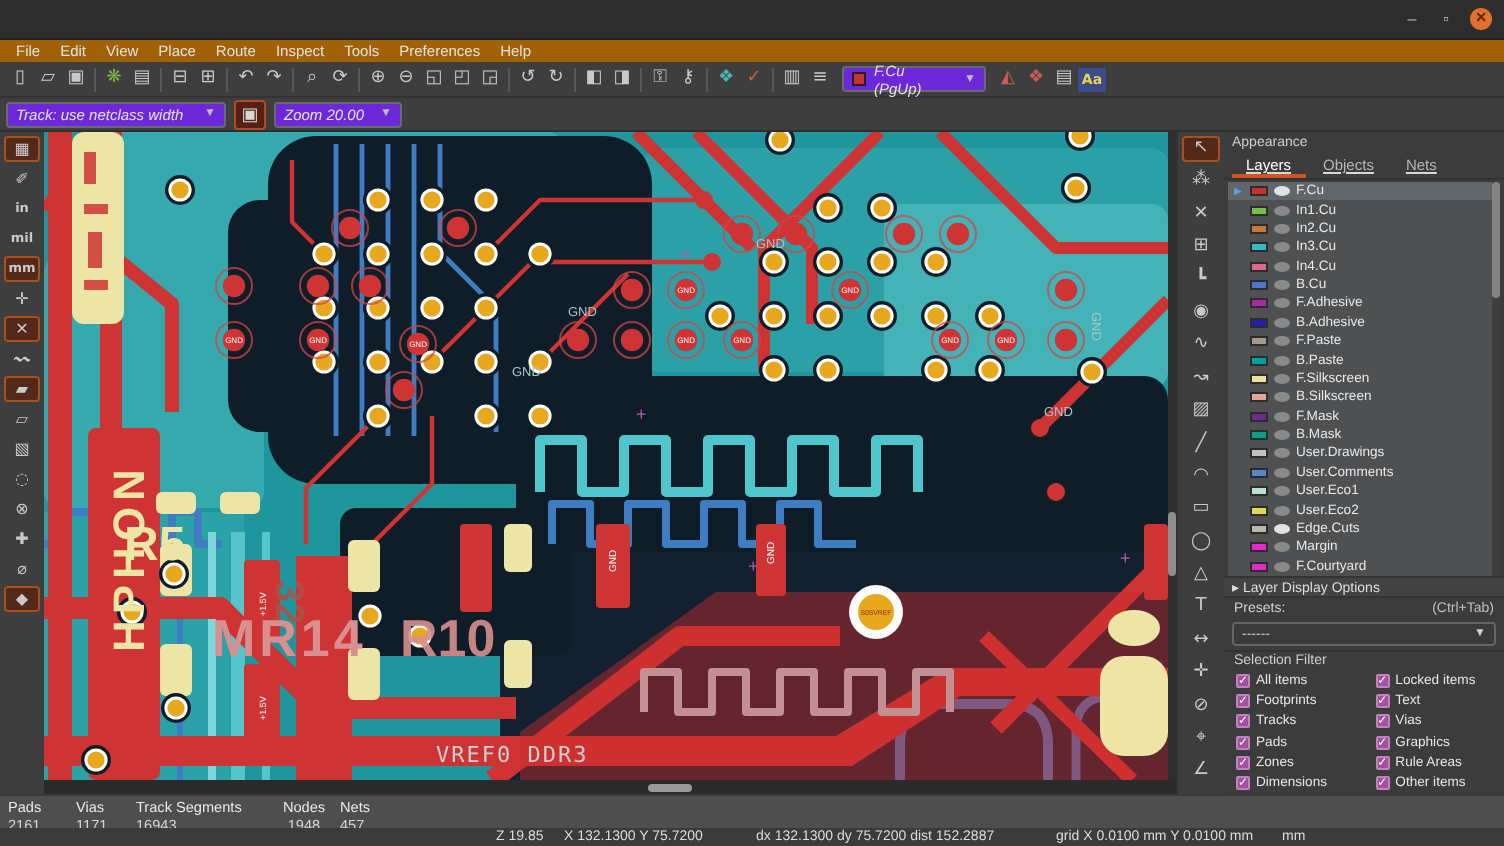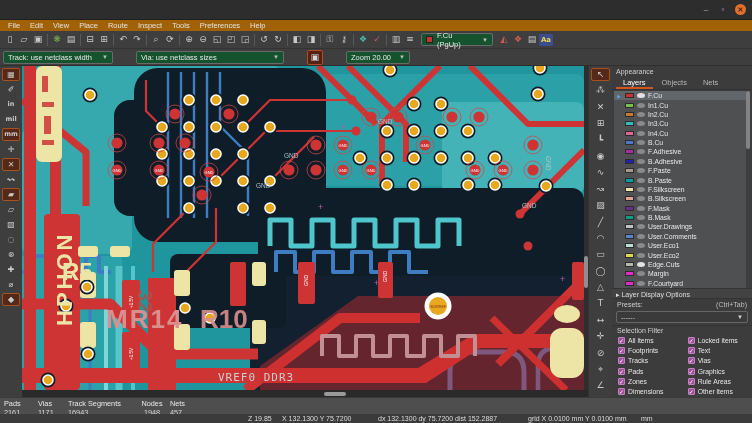--- a/index.html
+++ b/index.html
@@ -16,24 +16,24 @@
   
   .menubar { height:11px; background:#a16207; display:flex; align-items:center; padding-left:3px; }
   .menuitem { font-size:7.5px; color:#e2e2e2; padding:0 5px; }
 
   
   .toolbar1 { height:18px; background:#3e3e3e; display:flex; align-items:center; padding-left:3px; border-bottom:1px solid #333; }
   .tbtn { width:14px; height:15px; line-height:15px; text-align:center; font-size:9px; color:#c9c9c9; font-family:"DejaVu Sans",sans-serif; }
   .sep { width:1px; height:12px; background:#585858; margin:0 2px; }
   .ic-green { color:#7cb34a; } .ic-red { color:#cf5b52; } .ic-teal { color:#4db6ac; }
   .ic-aa { background:#3c4c8c; color:#e8d44d; font-size:7px; font-weight:bold; height:12px; line-height:12px; margin-top:1px; border-radius:1px; }
-  .dd { height:13px; background:#14532d; border:1px solid #6a6a6a; border-radius:2px; display:flex; align-items:center; font-size:7.5px; color:#e6e6e6; padding:0 4px; gap:4px; }
+  .dd { height:13px; background:#6d28d9; border:1px solid #6a6a6a; border-radius:2px; display:flex; align-items:center; font-size:7.5px; color:#e6e6e6; padding:0 4px; gap:4px;font-style:italic; }
   .dd .arrow { margin-left:auto; font-size:6px; color:#bdbdbd; }
   .swatch-fcu { width:7px; height:7px; background:#c83232; border:1px solid #222; }
-  .toolbar2 { height:17px; background:#3e3e3e; display:flex; align-items:center; padding-left:3px; gap:23px; border-bottom:1px solid #2e2e2e; }
+  .toolbar2 { height:17px; background:#3e3e3e; display:flex; align-items:center; padding-left:3px; gap:4px; border-bottom:1px solid #2e2e2e; }
   .toggle-active { width:16px; height:15px; background:#542114; border:1px solid #b24a28; border-radius:2px; color:#d8d8d8; font-size:9px; line-height:13px; text-align:center; }
 
   
   .main { height:331px; display:flex; }
   .ltool { width:22px; background:#3e3e3e; display:flex; flex-direction:column; align-items:center; padding-top:2px; }
   .vbtn { width:18px; height:13px; line-height:13px; margin-bottom:2px; text-align:center; font-size:8px; color:#c9c9c9; border-radius:2px; font-family:"DejaVu Sans",sans-serif; }
   .vbtn.small-label { font-size:6.5px; font-weight:bold; }
   .vbtn.active { background:#54291a; border:1px solid #a8511f; line-height:11px; }
   .canvas-wrap { width:566px; position:relative; background:#1f969e; }
   .canvas-wrap svg { position:absolute; left:0; top:0; }
@@ -41,21 +41,21 @@
   .vscroll .thumb { position:absolute; top:190px; left:0; width:4px; height:32px; background:#8f8f8f; border-radius:2px; }
   .hscroll { position:absolute; left:0; bottom:0; width:566px; height:7px; background:#2a2a2a; }
   .hscroll .thumb { position:absolute; left:302px; top:1.5px; width:22px; height:4px; background:#9a9a9a; border-radius:2px; }
   .rtool { width:24px; background:#3e3e3e; border-left:1px solid #323232; display:flex; flex-direction:column; align-items:center; padding-top:2px; }
   .rbtn { width:19px; height:13px; line-height:13px; margin-bottom:3.4px; text-align:center; font-size:9px; color:#c9c9c9; border-radius:2px; font-family:"DejaVu Sans",sans-serif; }
   .rbtn.active { background:#54291a; border:1px solid #a8511f; line-height:11px; }
 
   
   .panel { width:140px; background:#3c3c3c; display:flex; flex-direction:column; font-size:7px; }
   .panel-header { height:11px; line-height:11px; padding-left:4px; color:#cfcfcf; font-size:7px; }
-  .tabs { height:13px; display:flex; align-items:stretch; padding:0 4px; gap:2px; border-bottom:1px solid #333; }
+  .tabs { height:13px; display:flex; align-items:stretch; padding:0 4px; gap:2px; border-bottom:1px solid #333;text-decoration:underline; }
   .tab { padding:0 7px; font-size:7.5px; line-height:12px; color:#b5b5b5; }
   .tab.active { color:#ffffff; border-bottom:2px solid #d35420; }
   .layerlist { height:197px; background:#4e5052; margin:1px 2px 0 2px; position:relative; overflow:hidden; }
   .lrow { height:9.38px; display:flex; align-items:center; padding-left:3px; gap:3px; }
   .lrow.sel { background:#61666a; }
   .lrow .selarrow { color:#5aa0e0; font-size:5px; width:5px; }
   .lrow .pad { width:5px; }
   .lsw { width:9px; height:5px; border:1px solid #2c2c2c; flex:none; }
   .eye { width:8px; height:5px; border-radius:50%; background:#8a8a8a; flex:none; }
   .eye.on { background:#e2e2e2; }
@@ -148,24 +148,20 @@
     </div>
     <div class="tbtn ic-red">◭</div>
     <div class="tbtn ic-red">❖</div>
     <div class="tbtn">▤</div>
     <div class="tbtn ic-aa">Aa</div>
   </div>
 
 <div class="toolbar2">
   <div class="dd" style="width:110px">
     <span>Track: use netclass width</span>
-      <span class="arrow">▼</span>
-  </div>
-  <div class="dd" style="width:148px">
-    <span>Via: use netclass sizes</span>
       <span class="arrow">▼</span>
   </div>
   <div class="toggle-active">▣</div>
   <div class="dd" style="width:64px">
     <span>Zoom 20.00</span>
       <span class="arrow">▼</span>
   </div>
 </div>
 
 <div class="main">

